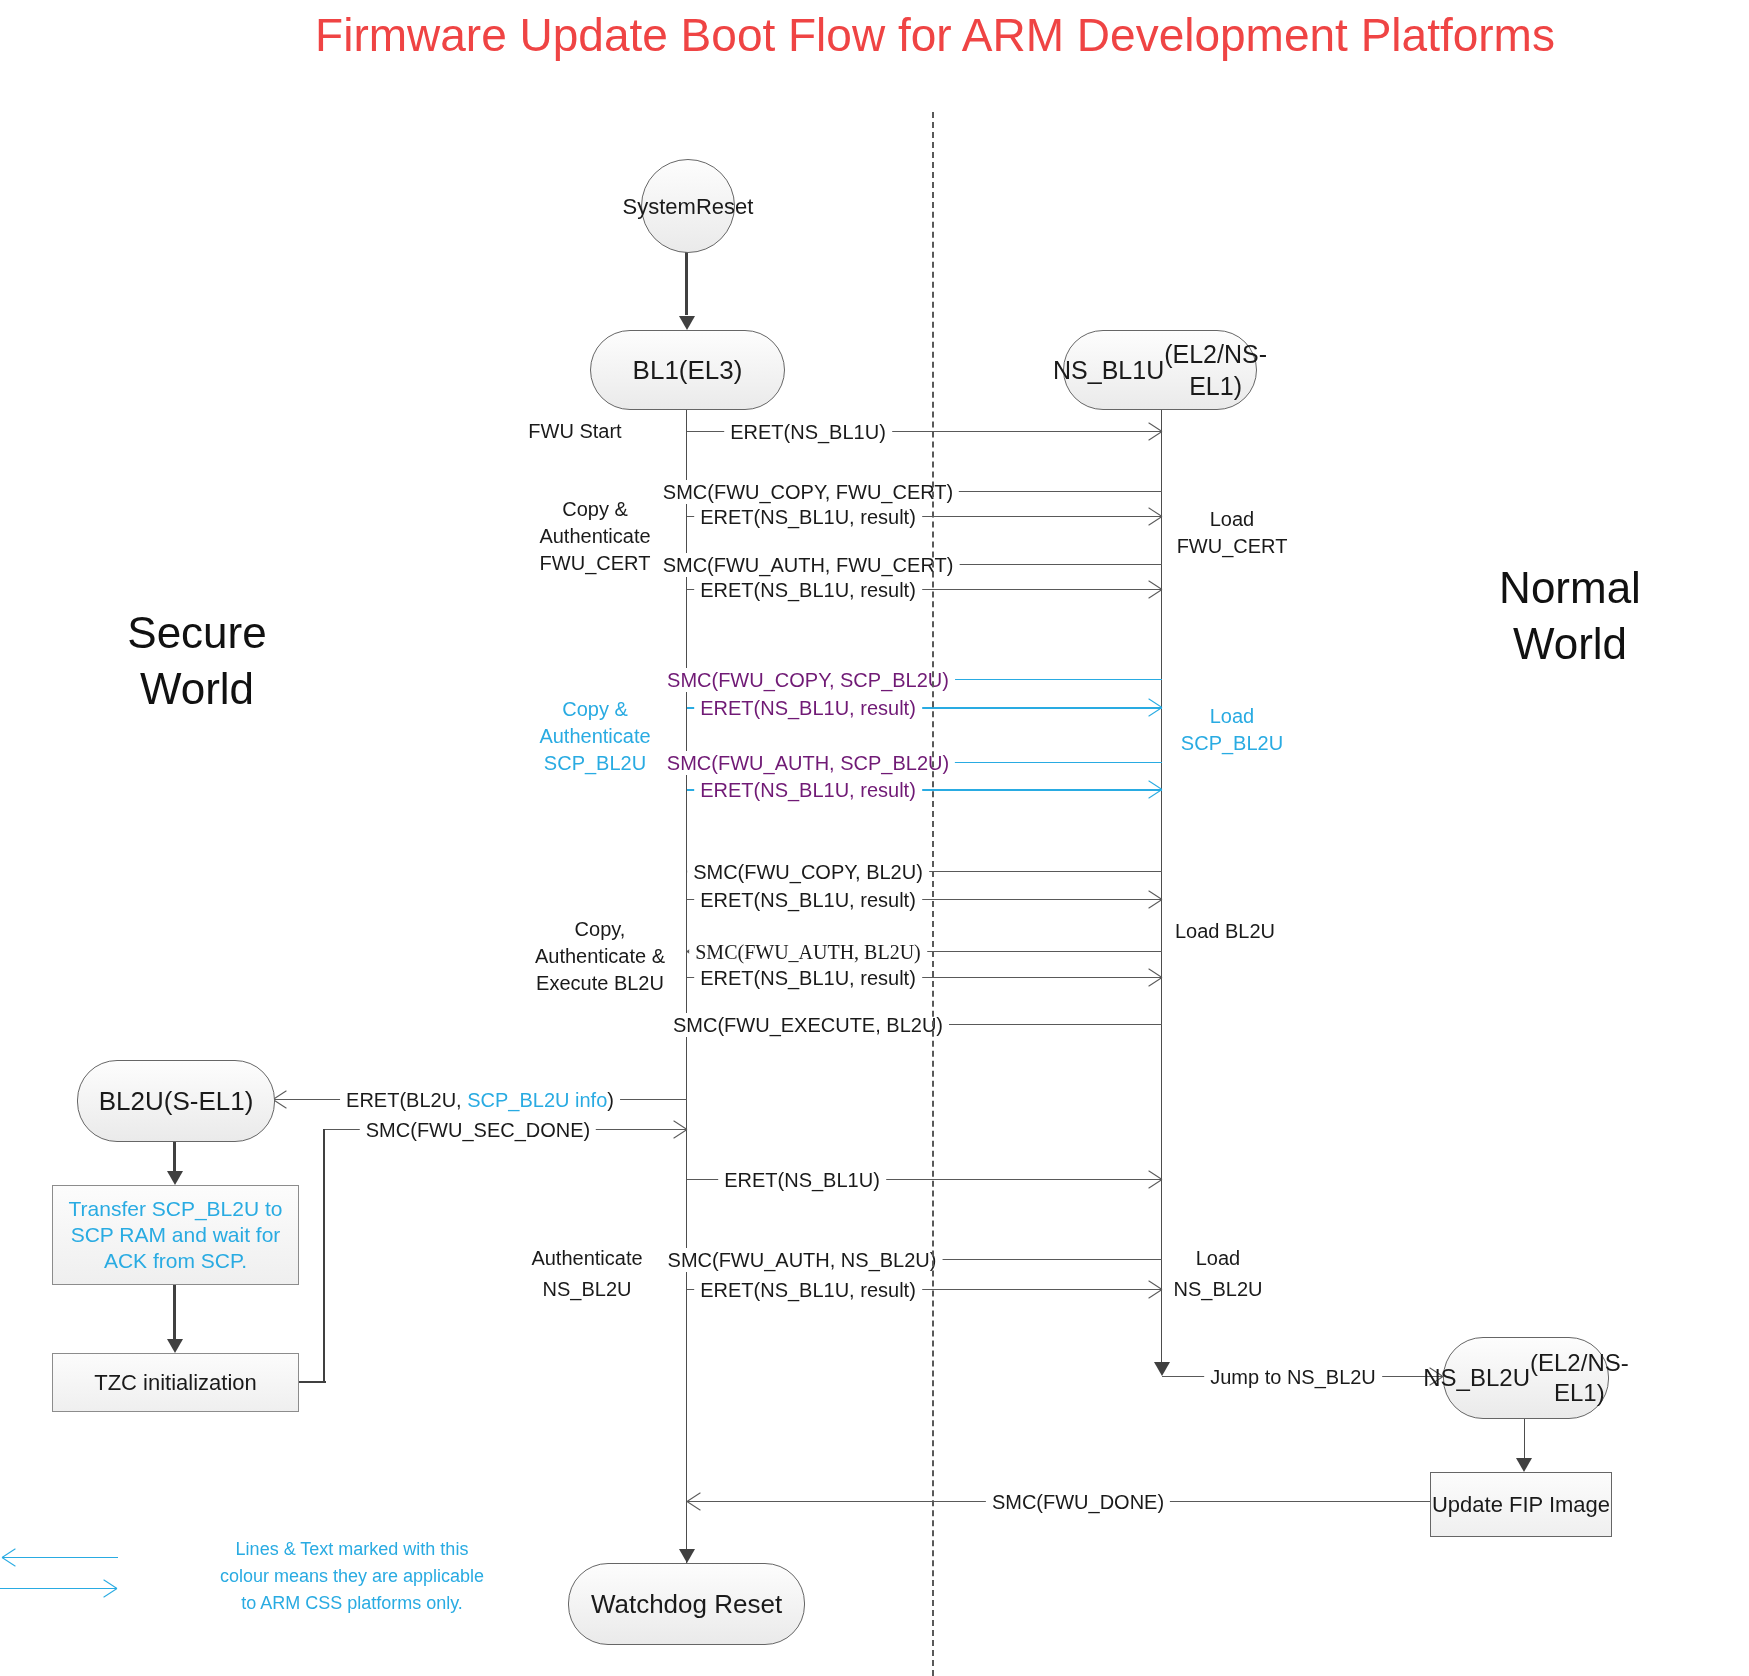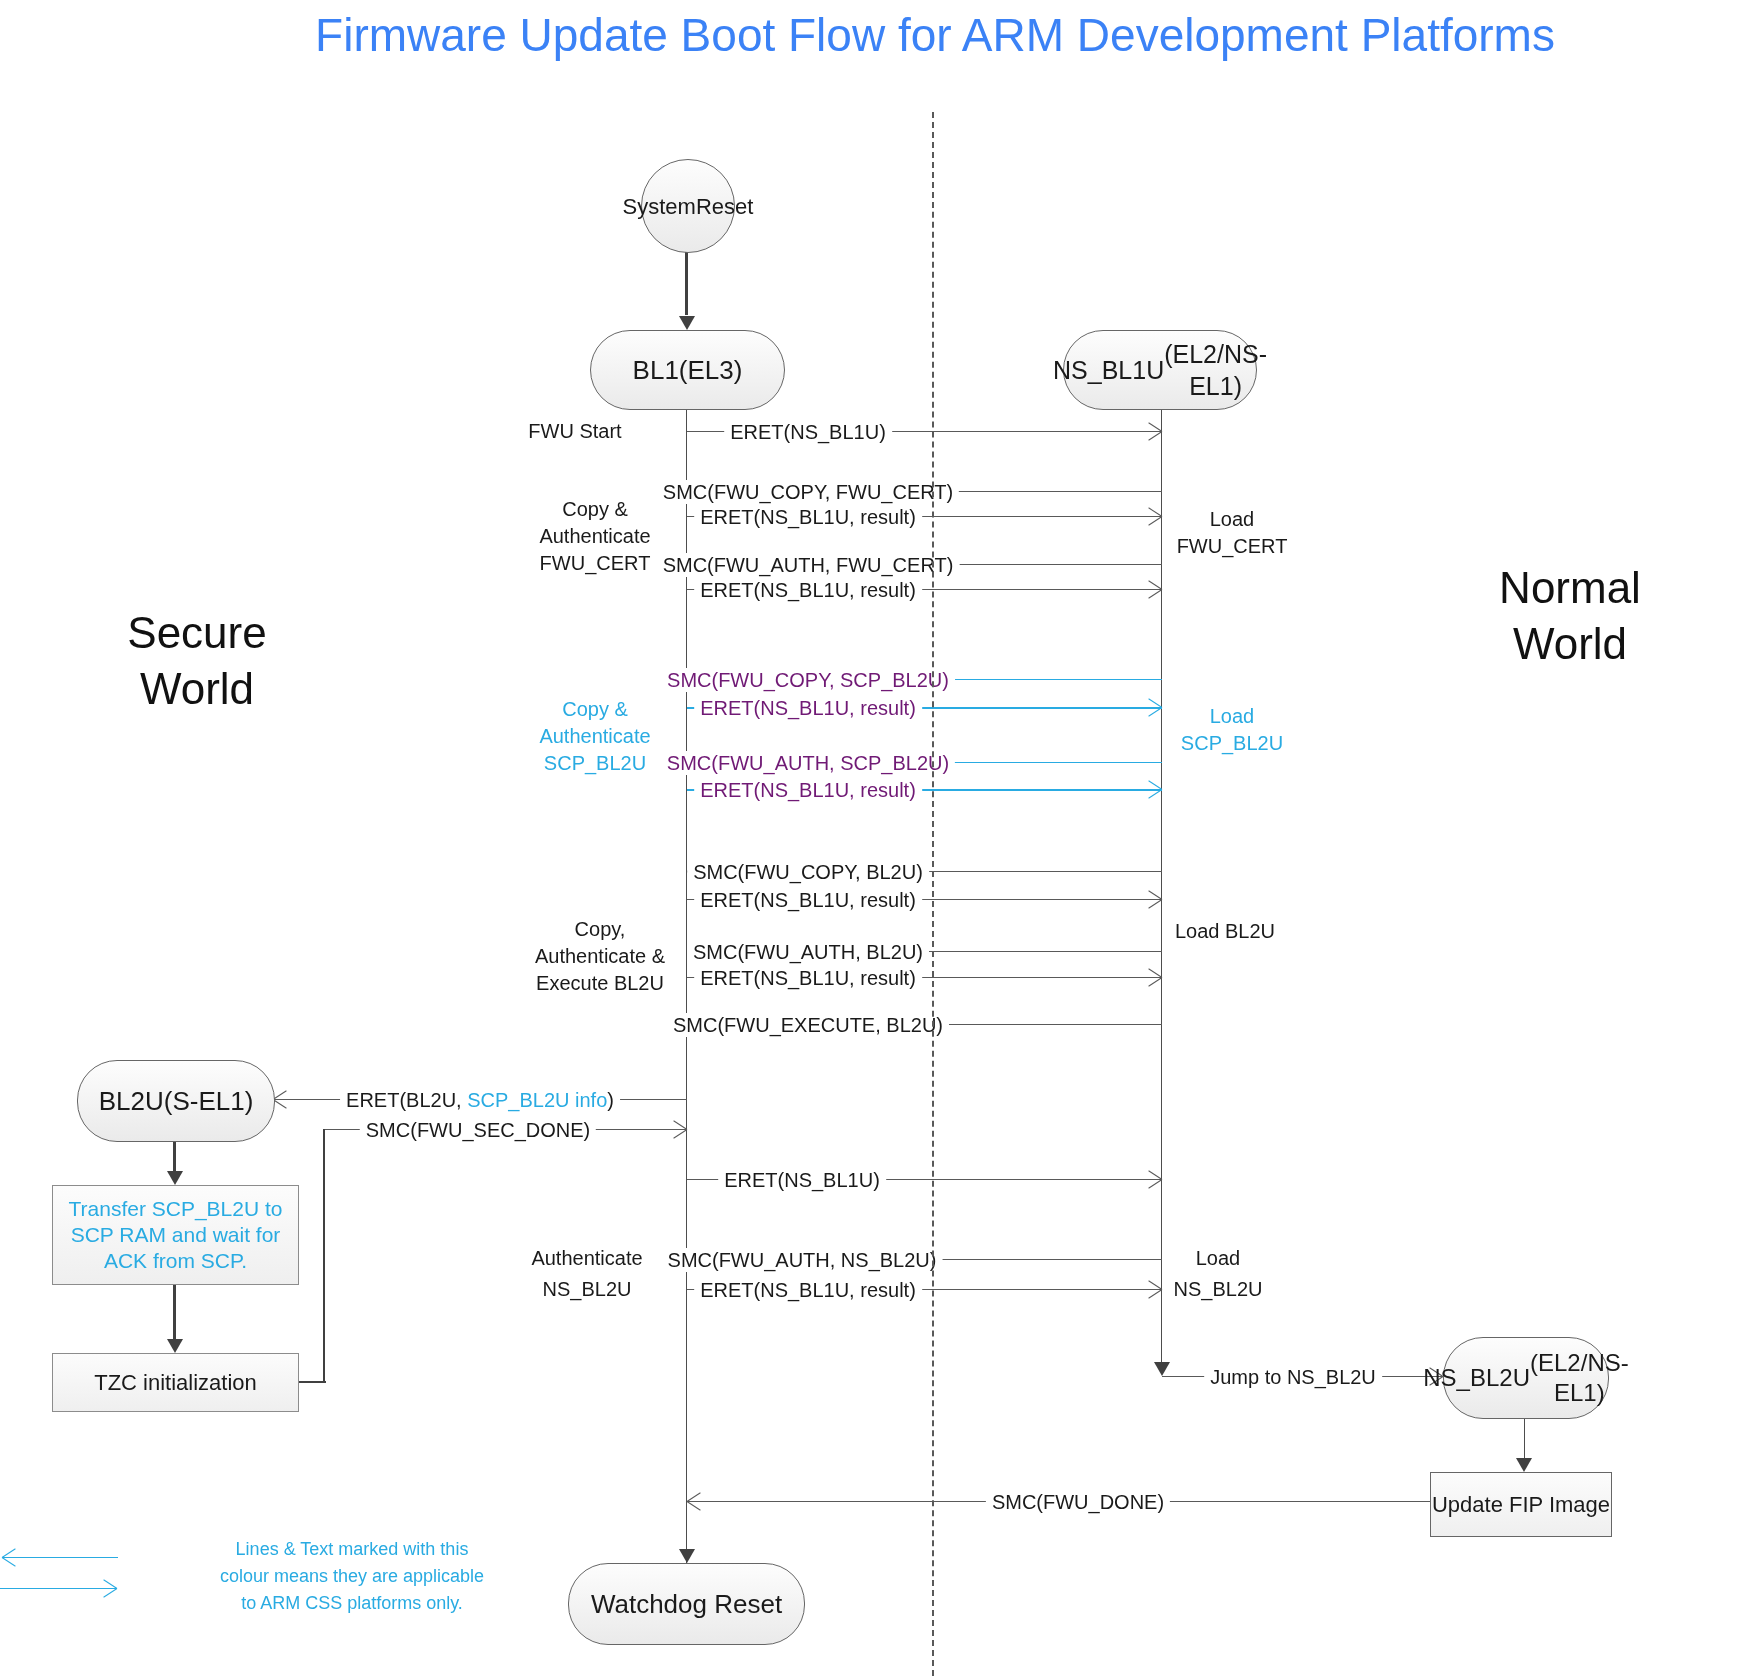--- a/index.html
+++ b/index.html
@@ -42,21 +42,21 @@
            background:linear-gradient(180deg,#fdfdfd 0%,#eaeaea 100%);border:1.6px solid #666;
            border-radius:40px;font-size:26px;line-height:32px;text-align:center;z-index:4;}
   .ellipse{border-radius:50%;font-size:22px;line-height:27px;}
   .smallstad{font-size:24px;line-height:30px;}
   .rbox{position:absolute;display:flex;flex-direction:column;justify-content:center;align-items:center;
         background:linear-gradient(180deg,#fcfcfc 0%,#efefef 100%);border:1.6px solid #8c8c8c;
         text-align:center;z-index:4;}
   .rbox.darkb{border-color:#666;}
   .bluetext{color:#29ABE2;}
   
-  .title{position:absolute;left:195px;top:8px;width:1480px;text-align:center;font-size:46px;color:#3b82f6;z-index:5;}
+  .title{position:absolute;left:195px;top:8px;width:1480px;text-align:center;font-size:46px;color:#ef4444;z-index:5;}
   .world{position:absolute;transform:translateX(-50%);font-size:44px;line-height:56px;
          text-align:center;color:#111;z-index:5;}
   .legendtext{position:absolute;transform:translateX(-50%);text-align:center;font-size:18px;
               line-height:27px;color:#29ABE2;z-index:5;white-space:nowrap;}
 </style>
 </head>
 <body>
 
 <div class="canvas">
 
@@ -154,21 +154,21 @@
   <div class="hl" style="left:687px;top:871px;width:475px;"></div>
   <i class="ah ah-l" style="left:687px;top:871px;"></i>
   <span class="mlabel" style="left:808px;top:872px;">SMC(FWU_COPY, BL2U)</span>
 
   <div class="hl" style="left:687px;top:899px;width:475px;"></div>
   <i class="ah ah-r" style="left:1146px;top:899px;"></i>
   <span class="mlabel" style="left:808px;top:900px;">ERET(NS_BL1U, result)</span>
 
   <div class="hl" style="left:687px;top:951px;width:475px;"></div>
   <i class="ah ah-l" style="left:687px;top:951px;"></i>
-  <span class="mlabel" style="left:808px;top:952px;">SMC(FWU_AUTH, BL2U)</span>
+  <span class="mlabel" style="left:808px;top:952px;font-family:Liberation Serif, serif;">SMC(FWU_AUTH, BL2U)</span>
 
   <div class="hl" style="left:687px;top:977px;width:475px;"></div>
   <i class="ah ah-r" style="left:1146px;top:977px;"></i>
   <span class="mlabel" style="left:808px;top:978px;">ERET(NS_BL1U, result)</span>
 
   <div class="hl" style="left:687px;top:1024px;width:475px;"></div>
   <i class="ah ah-l" style="left:687px;top:1024px;"></i>
   <span class="mlabel" style="left:808px;top:1025px;">SMC(FWU_EXECUTE, BL2U)</span>
 
   <div class="sideblock" style="left:600px;top:916px;">

